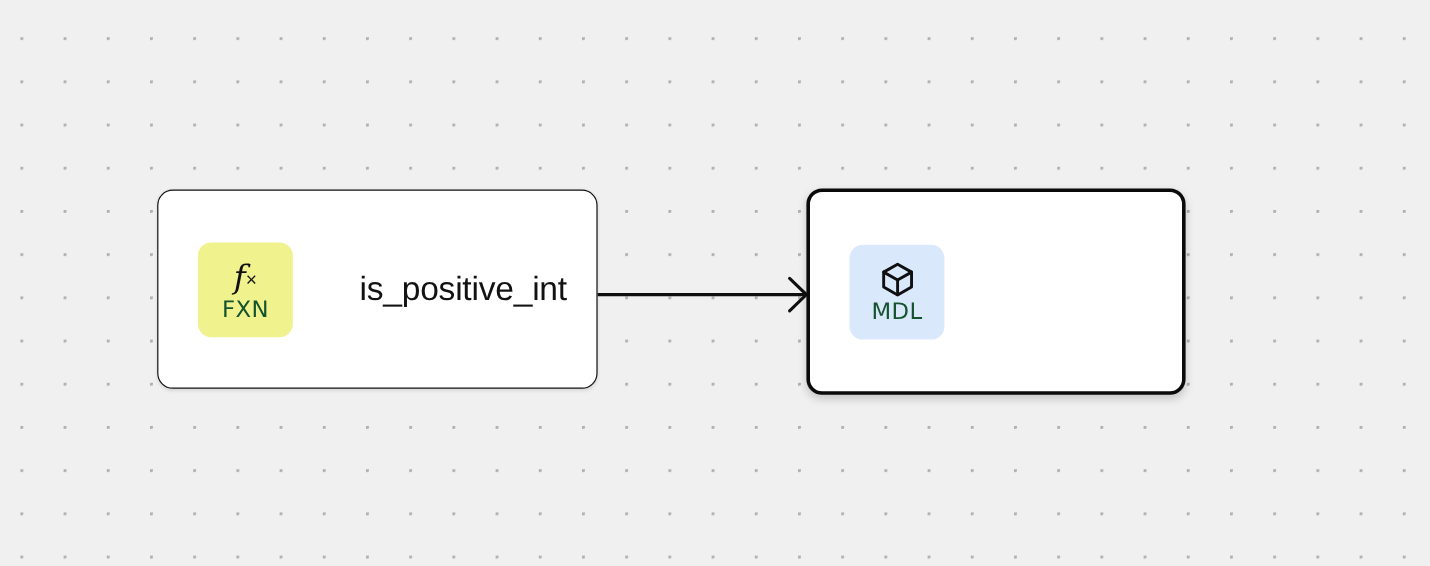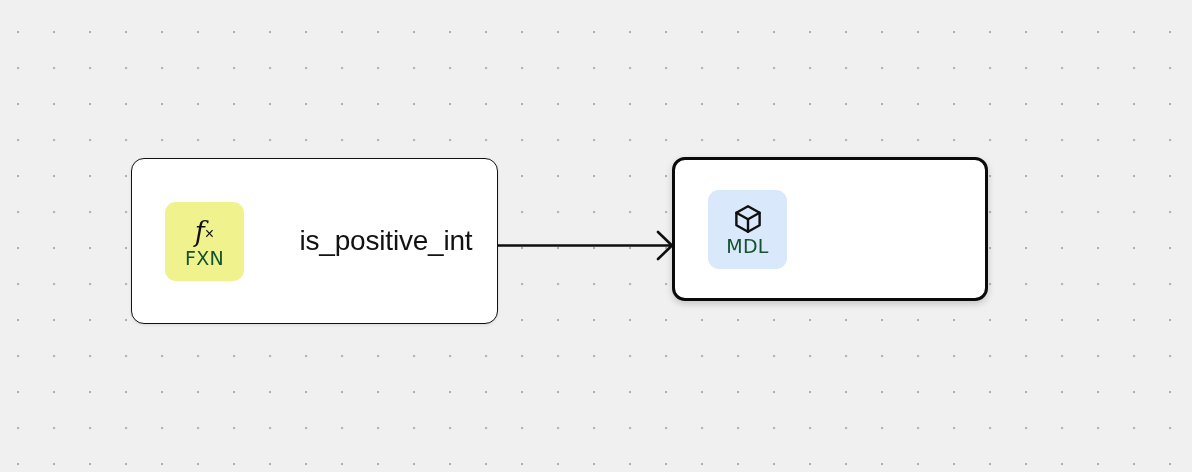--- a/index.html
+++ b/index.html
@@ -50,21 +50,21 @@
     width: 367px;
     height: 166px;
     border: 1.6px solid #121212;
     box-shadow: 0 1px 3px rgba(0,0,0,0.10);
   }
 
   .node.mdl-node {
     left: 672px;
     top: 157px;
     width: 316px;
-    height: 144px;
+    height: 172px;
     border: 3.2px solid #0a0a0a;
     box-shadow: 0 3px 7px rgba(0,0,0,0.18);
   }
 
   
   .badge {
     width: 79px;
     height: 79px;
     border-radius: 11px;
     flex: 0 0 auto;

